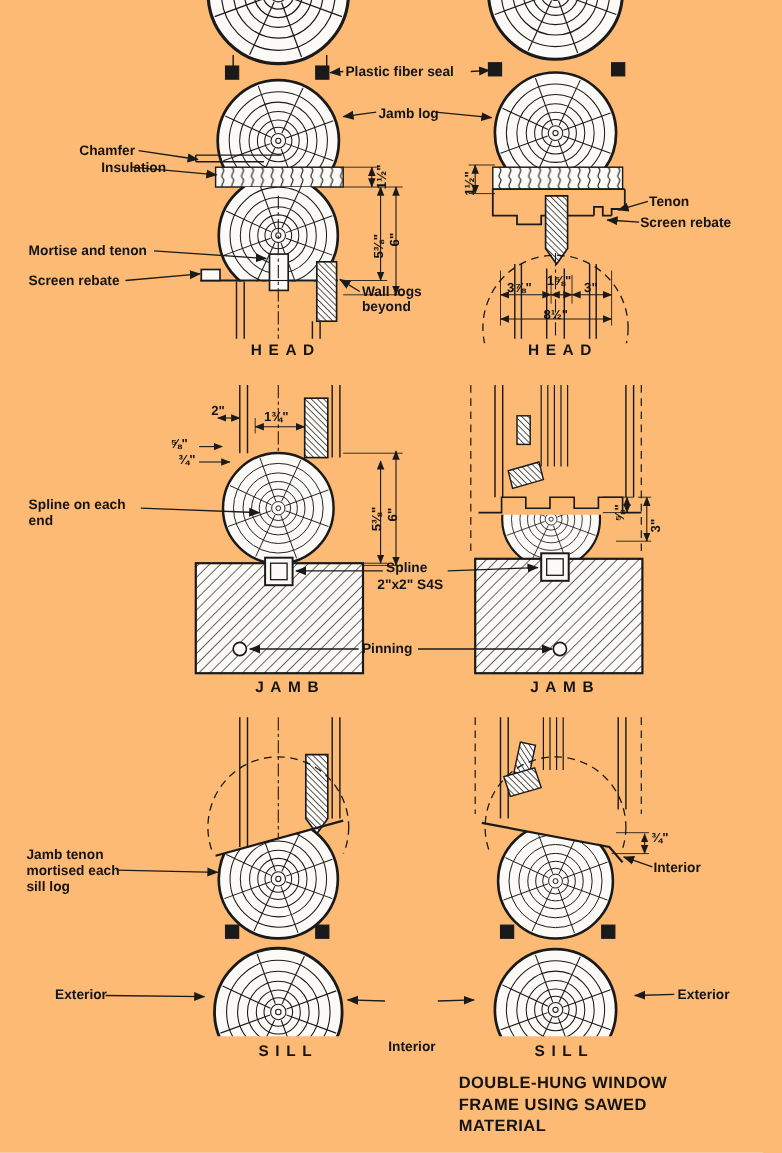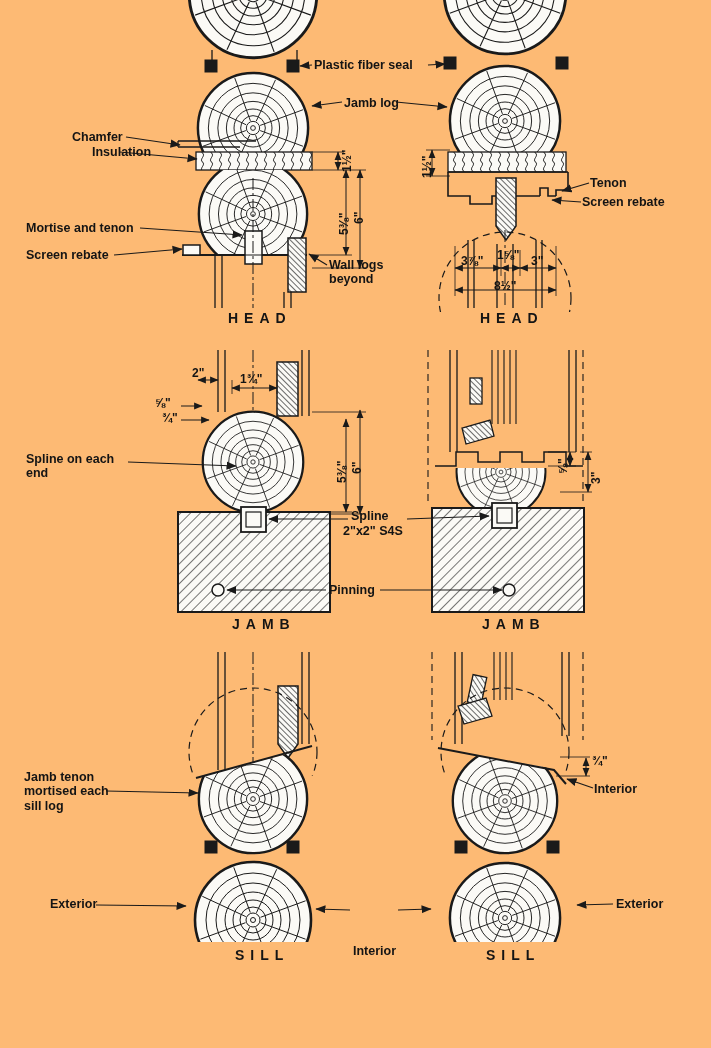--- a/index.html
+++ b/index.html
@@ -297,14 +297,15 @@
 <div class="dimtxt vdim" style="left:556px;top:474px;">⅝"</div>
 <div class="dimtxt vdim" style="left:589px;top:484px;">3"</div>
 
 <div class="title" style="left:228px;top:310px;">HEAD</div>
 <div class="title" style="left:480px;top:310px;">HEAD</div>
 <div class="title" style="left:232px;top:616px;">JAMB</div>
 <div class="title" style="left:482px;top:616px;">JAMB</div>
 <div class="title" style="left:235px;top:947px;">SILL</div>
 <div class="title" style="left:486px;top:947px;">SILL</div>
 
+<div class="caption" style="left:417px;top:975px;width:225px;">DOUBLE-HUNG WINDOW FRAME USING SAWED MATERIAL</div>
 
 </div>
 
 </body></html>

